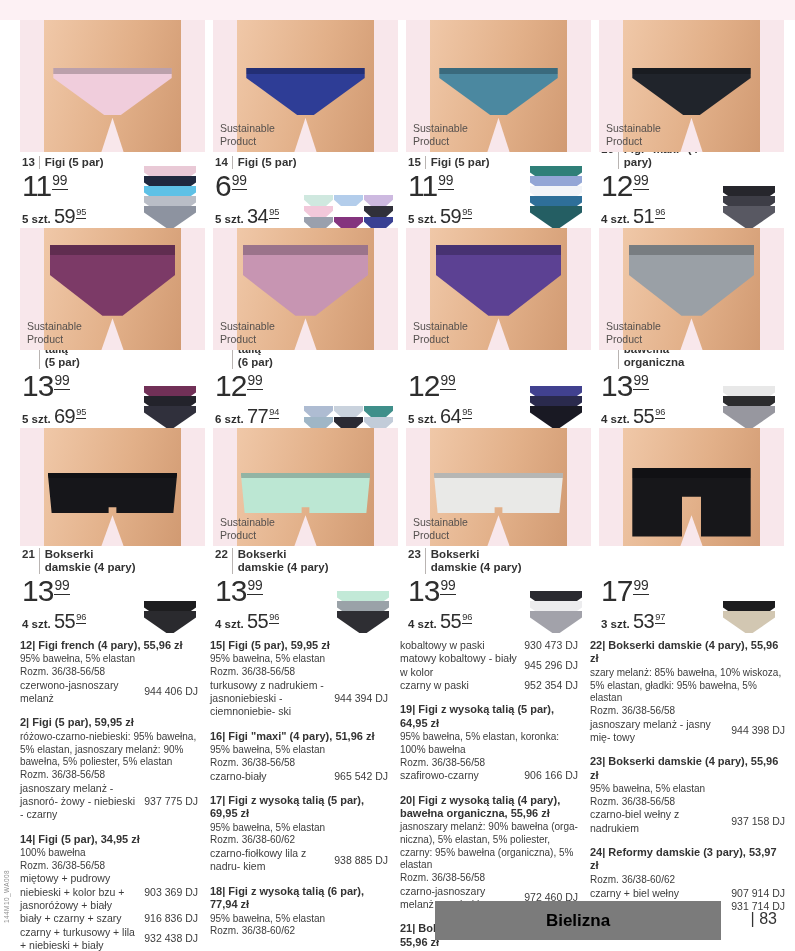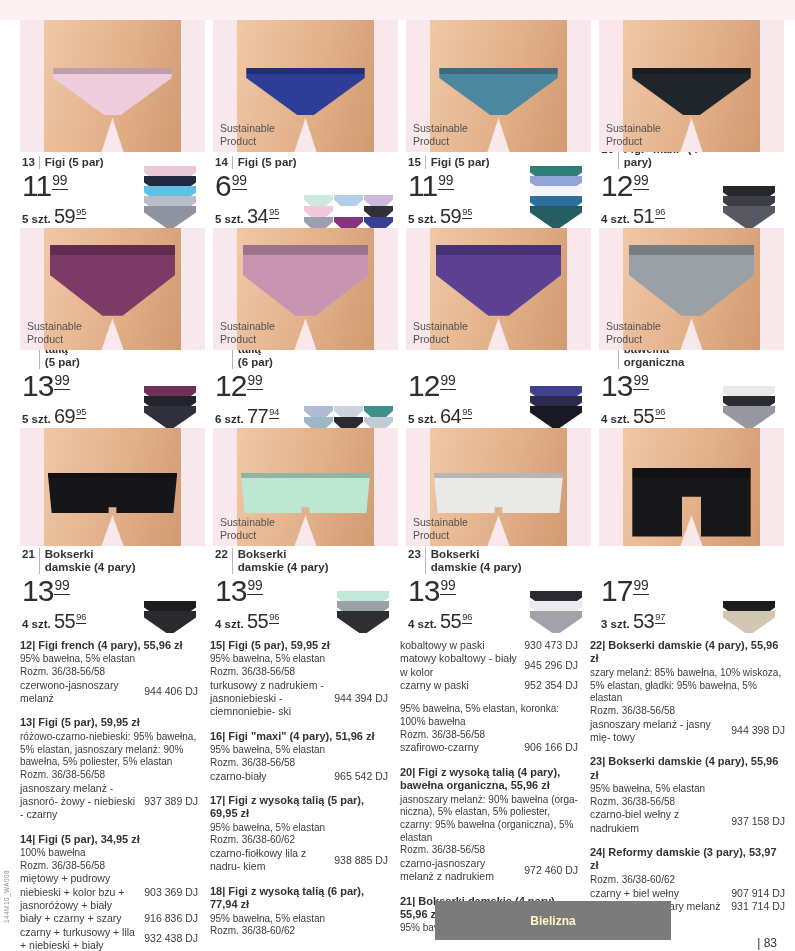--- a/index.html
+++ b/index.html
@@ -82,24 +82,24 @@
   .dcol { width:178px; flex:none; }
   .dcol:last-child { width:195px; }
   .block { margin-bottom:11px; }
   .block-title { font-size:11px; font-weight:bold; color:#333; line-height:1.22; margin-bottom:1px; }
   .line { font-size:10px; line-height:1.27; color:#3c3c3c; }
   .colorway { display:flex; align-items:center; gap:4px; font-size:10.5px; line-height:1.27; color:#3c3c3c; }
   .cw-name { flex:1; min-width:0; }
   .cw-code { flex:none; white-space:nowrap; }
 
   
-  .banner { position:absolute; left:435px; top:901px; width:236px; height:39px;
-            background:#7b7b7b; color:#fef9c3; font-weight:bold; font-size:12px;
+  .banner { position:absolute; left:435px; top:901px; width:286px; height:39px;
+            background:#7b7b7b; color:#000000; font-weight:bold; font-size:17px;
             display:flex; align-items:center; justify-content:center; }
-  .pageno { position:absolute; right:18px; top:910px; font-size:12px; color:#333;margin-top:26px; }
+  .pageno { position:absolute; right:18px; top:910px; font-size:16px; color:#333; }
   .side-code { position:absolute; left:3px; bottom:28px; font-size:6.5px; color:#8f8f8f;
                letter-spacing:.4px; writing-mode:vertical-rl; transform:rotate(180deg); }
 </style>
 </head>
 <body>
 
 <div class="page">
   <div class="topstrip"></div>
 
   <div class="rows">
@@ -485,29 +485,29 @@
   <div class="line">Rozm. 36/38-56/58</div>
 
   <div class="colorway">
     <span class="cw-name">czerwono-jasnoszary melanż</span>
     <span class="cw-code">944 406 DJ</span>
   </div>
 </div>
   </div>
 
   <div class="block">
-    <div class="block-title">13| Figi (5 par), 59,95 zł</div>
+    <div class="block-title">2| Figi (5 par), 59,95 zł</div>
     <div class="block-body">
   <div class="line">różowo-czarno-niebieski: 95% bawełna, 5% elastan, jasnoszary melanż: 90% bawełna, 5% poliester, 5% elastan</div>
 
   <div class="line">Rozm. 36/38-56/58</div>
 
   <div class="colorway">
     <span class="cw-name">jasnoszary melanż - jasnoró- żowy - niebieski - czarny</span>
-    <span class="cw-code">937 389 DJ</span>
+    <span class="cw-code">937 775 DJ</span>
   </div>
 </div>
   </div>
 
   <div class="block">
     <div class="block-title">14| Figi (5 par), 34,95 zł</div>
     <div class="block-body">
   <div class="line">100% bawełna</div>
 
   <div class="line">Rozm. 36/38-56/58</div>
@@ -596,20 +596,21 @@
   </div>
 
   <div class="colorway">
     <span class="cw-name">czarny w paski</span>
     <span class="cw-code">952 354 DJ</span>
   </div>
 </div>
   </div>
 
   <div class="block">
+    <div class="block-title">19| Figi z wysoką talią (5 par), 64,95 zł</div>
     <div class="block-body">
   <div class="line">95% bawełna, 5% elastan, koronka: 100% bawełna</div>
 
   <div class="line">Rozm. 36/38-56/58</div>
 
   <div class="colorway">
     <span class="cw-name">szafirowo-czarny</span>
     <span class="cw-code">906 166 DJ</span>
   </div>
 </div>

